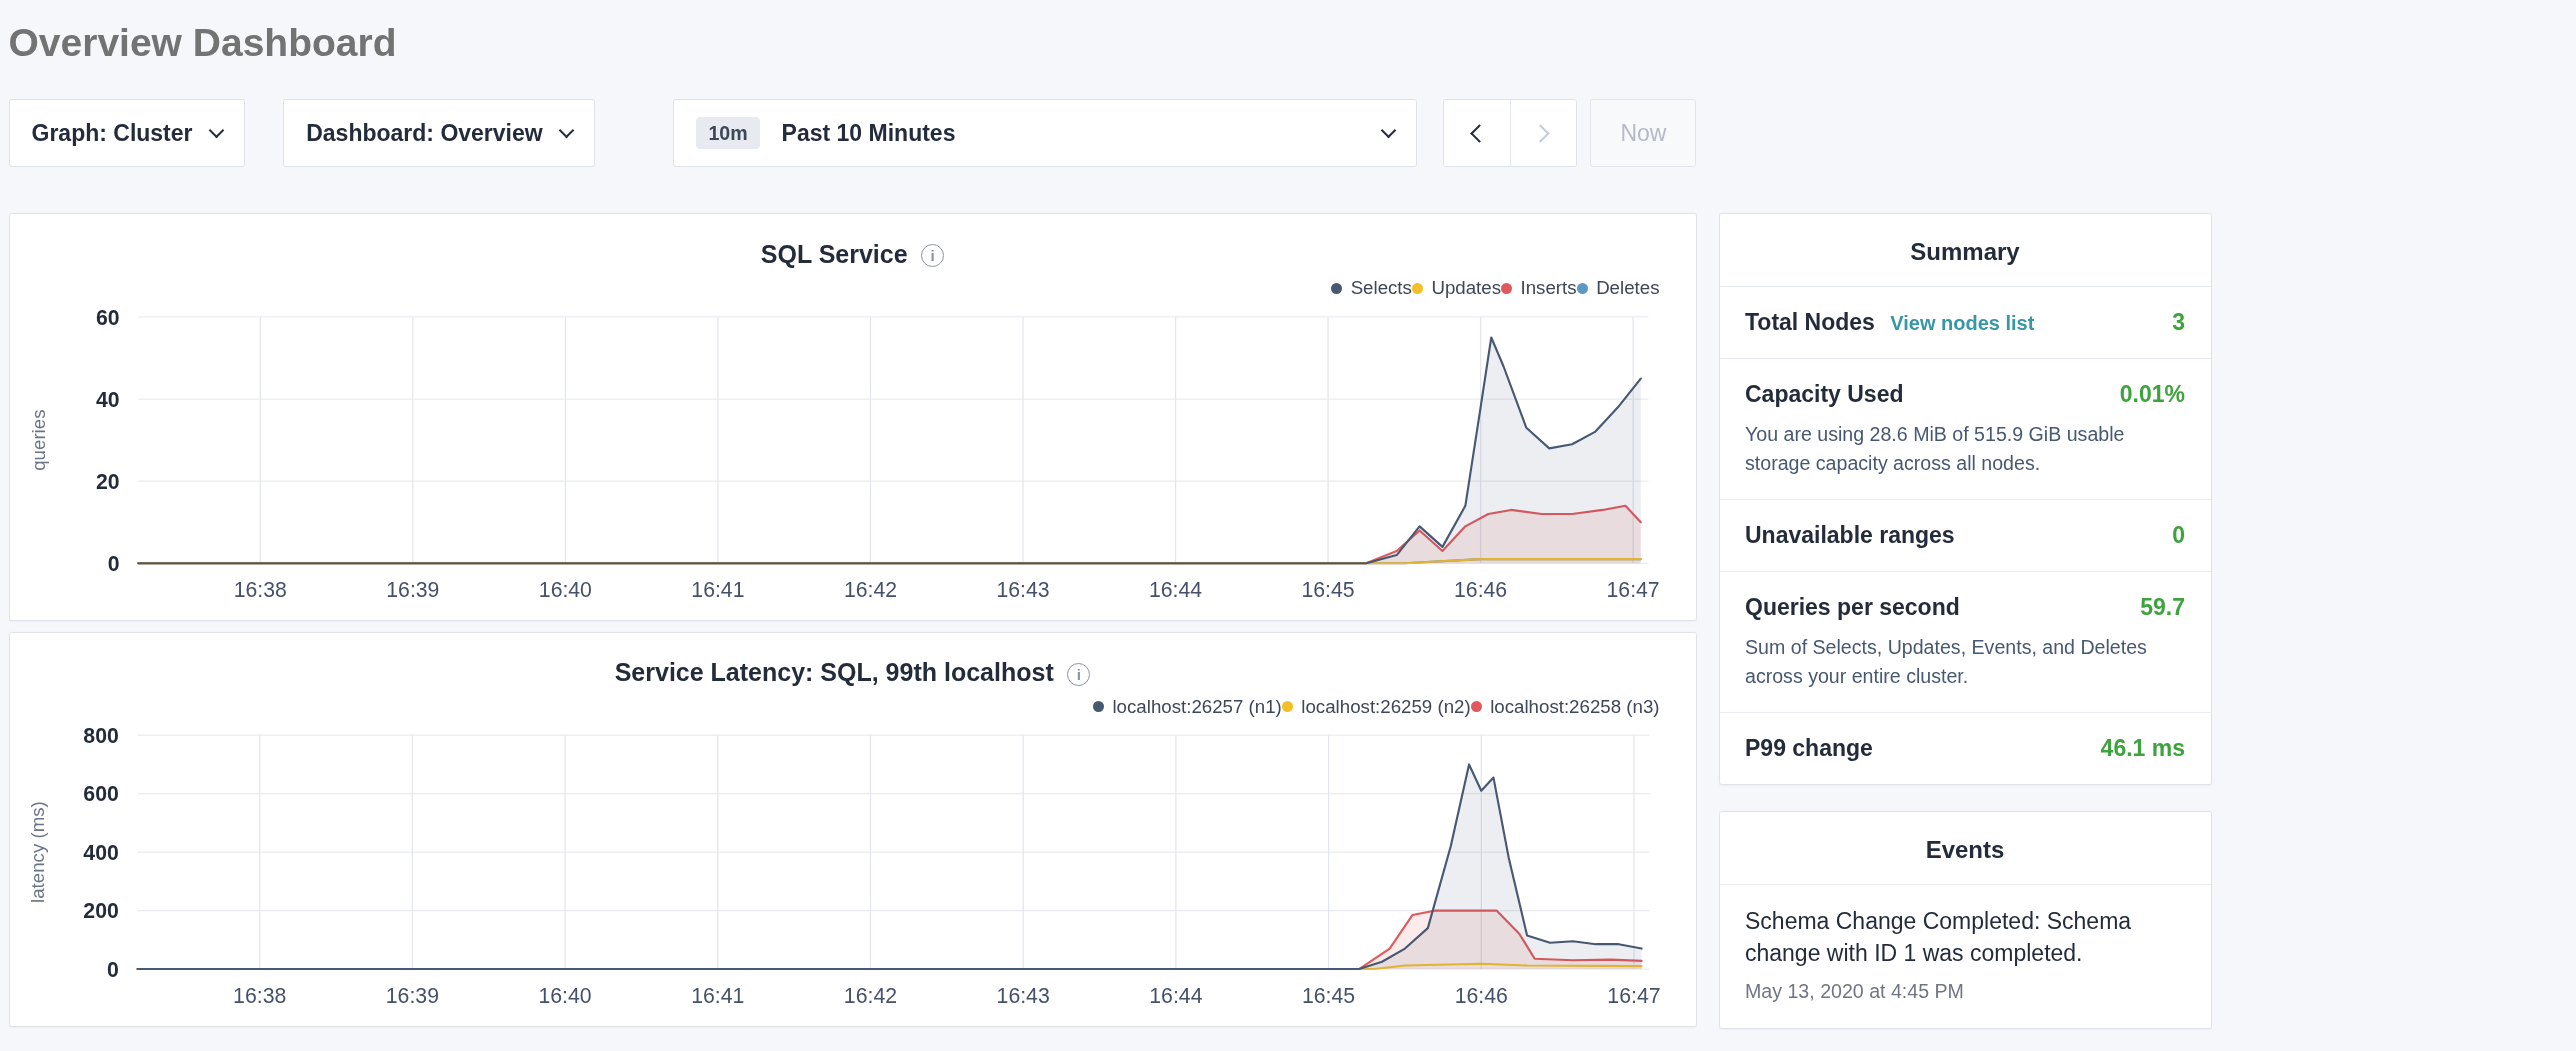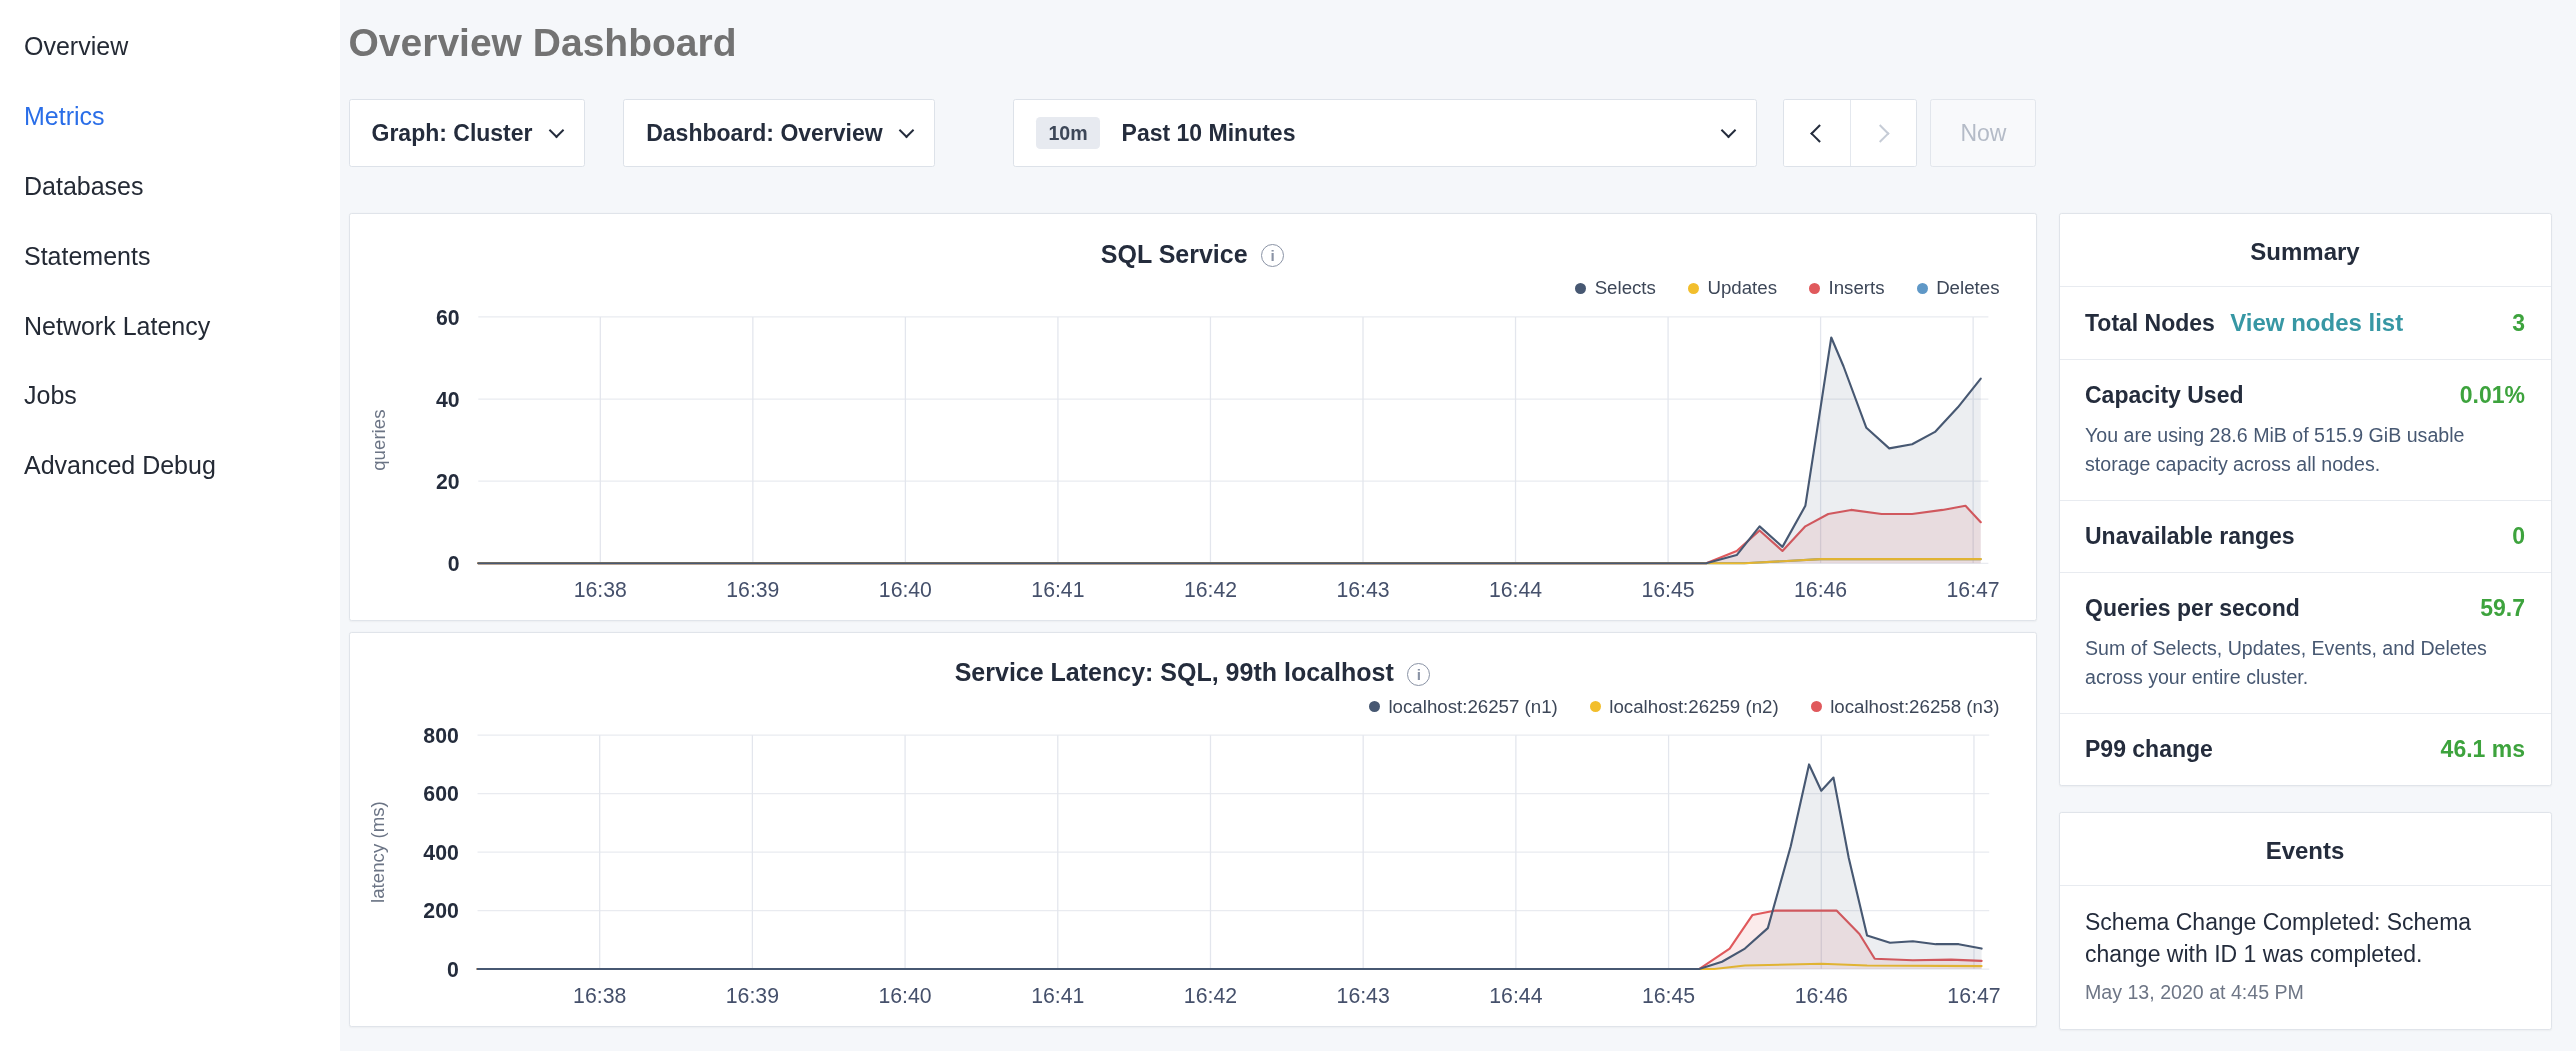--- a/index.html
+++ b/index.html
@@ -47,55 +47,46 @@
   .content { display: flex; margin-top: 46px; gap: 22px; }
   .charts-col { width: 1688px; flex: none; }
   .chart-card { background: #fff; border: 0.9px solid #e0e4ea; border-radius: 2.6px; box-shadow: 0 0.9px 1.7px rgba(0,0,0,0.04); margin-bottom: 11px; padding-bottom: 10.2px; }
   .chart-head { text-align: center; padding-top: 25.5px; font-size: 25px; font-weight: 700; color: #242c3c; }
   .info-icon {
     display: inline-flex; align-items: center; justify-content: center;
     width: 23px; height: 23px; border-radius: 50%; border: 1.7px solid #8a93a5;
     color: #8a93a5; font-size: 15.3px; font-weight: 600; font-style: normal;
     margin-left: 13.6px; vertical-align: 1.7px; cursor: pointer;
   }
-  .chart-legend { display: flex; justify-content: flex-end; align-items: center; gap: 32px; padding: 8.5px 36px 0 0; font-size: 18.7px; color: #3d4758; min-height: 31px; }
+  .chart-legend { display: flex; justify-content: flex-end; align-items: center; padding: 8.5px 36px 0 0; font-size: 18.7px; color: #3d4758; min-height: 31px; }
   .legend-item { display: inline-flex; align-items: center; cursor: pointer; }
   .legend-dot { width: 11px; height: 11px; border-radius: 50%; display: inline-block; margin-right: 8.5px; }
   svg.chart { display: block; font-family: inherit; }
 
   
   .side-col { width: 493px; flex: none; }
   .panel { background: #fff; border: 0.9px solid #e0e4ea; border-radius: 2.6px; box-shadow: 0 0.9px 1.7px rgba(0,0,0,0.04); }
   .panel-title { text-align: center; font-size: 24px; font-weight: 700; padding: 24px 0 20.4px; border-bottom: 0.9px solid #e8ebf0; color: #242c3c; }
   .sum-row { padding: 22px 25.5px; border-bottom: 0.9px solid #e8ebf0; }
   .sum-row:last-child { border-bottom: none; }
   .sum-main { display: flex; align-items: baseline; }
   .sum-label { font-size: 23px; font-weight: 700; color: #242c3c; }
-  .sum-link { font-size: 24px; font-weight: 600; color: #3797a4; margin-left: 15.3px; cursor: pointer; }
+  .sum-link { font-size: 20px; font-weight: 600; color: #3797a4; margin-left: 15.3px; cursor: pointer; }
   .sum-value { margin-left: auto; font-size: 23px; font-weight: 700; color: #3da33d; text-align: right; white-space: nowrap; }
   .sum-desc { font-size: 19.6px; color: #475872; line-height: 1.45; margin-top: 12px; }
   .events-panel { margin-top: 25.5px; }
   .event-item { padding: 20.4px 25.5px 25.5px; }
   .event-text { font-size: 23px; line-height: 1.4; color: #242c3c; }
   .event-time { font-size: 19.6px; color: #6e7686; margin-top: 10.2px; }
 </style>
 </head>
 <body>
 
 <div class="app">
 
-  <aside class="sidebar">
-    <a class="nav-item">Overview</a>
-    <a class="nav-item active">Metrics</a>
-    <a class="nav-item">Databases</a>
-    <a class="nav-item">Statements</a>
-    <a class="nav-item">Network Latency</a>
-    <a class="nav-item">Jobs</a>
-    <a class="nav-item">Advanced Debug</a>
-  </aside>
 
   <main class="main">
     <h1 class="page-title">Overview Dashboard</h1>
 
     <div class="toolbar">
       <div class="control dropdown dd-graph">
         <span>Graph: Cluster</span>
         <span class="chev"></span>
       </div>
       <div class="control dropdown">

